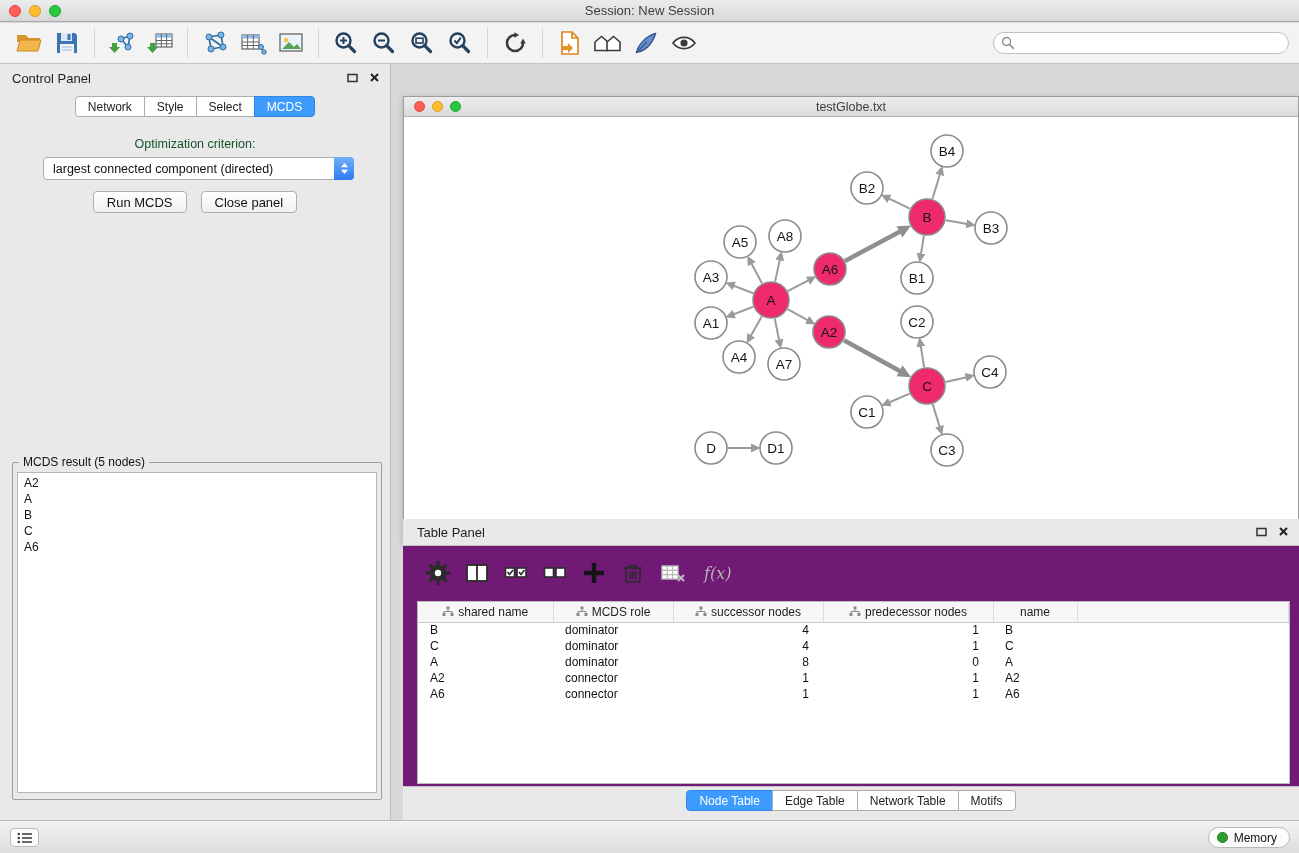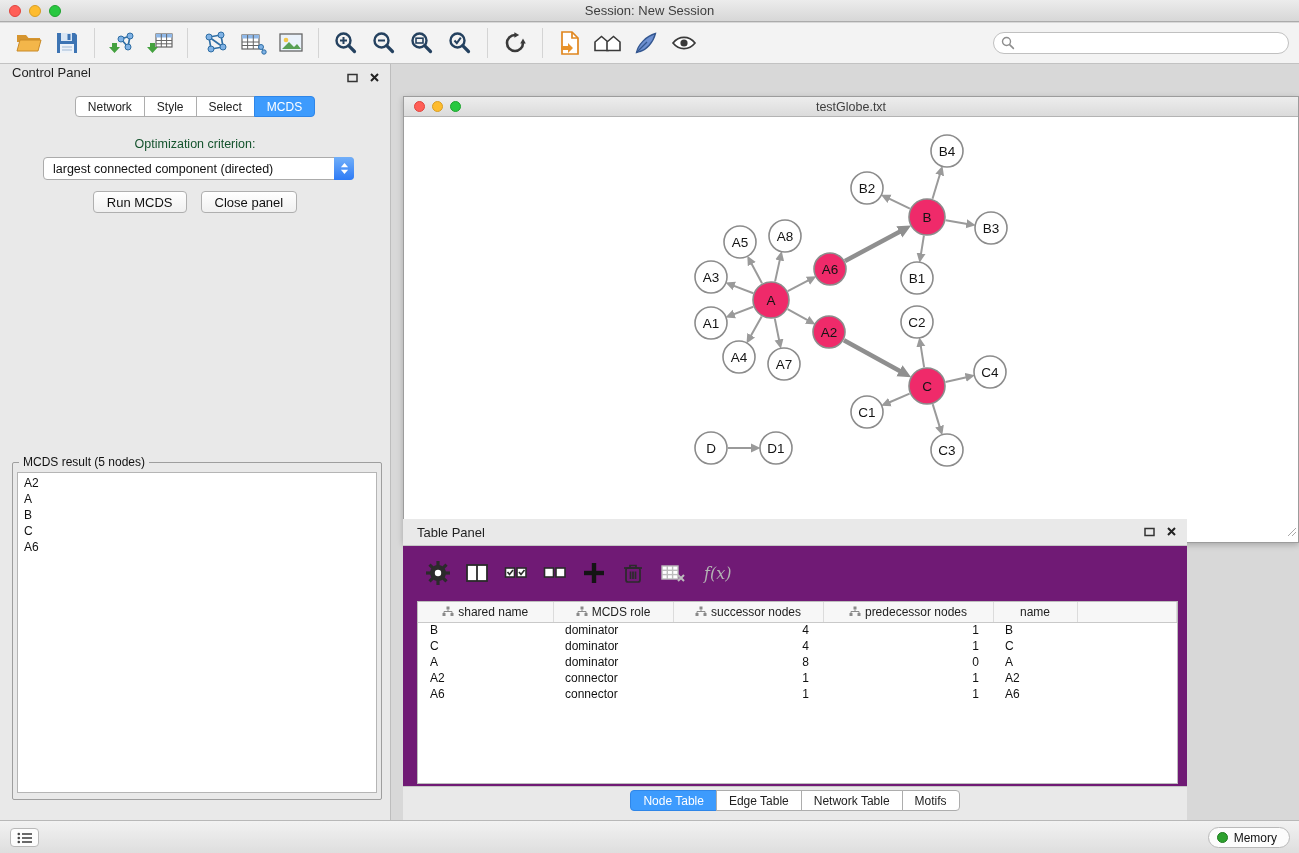--- a/index.html
+++ b/index.html
@@ -27,21 +27,21 @@
   .search { margin-left:auto; position:relative; width:296px; height:22px; flex:0 0 auto; }
   .search input { width:100%; height:100%; border:1px solid #C0C0C0; border-radius:11px;
                   padding:0 10px 0 26px; font-size:12px; background:#FFF; outline:none;
                   font-family:"Liberation Sans",sans-serif; }
   .search svg { position:absolute; left:8px; top:4px; }
 
   
   .control-panel { position:absolute; left:0; top:64px; width:391px; bottom:33px;
                    background:#E9E9E9; border-right:1px solid #BDBDBD; }
   .panel-header { position:relative; height:28px; }
-  .panel-title { position:absolute; left:12px; top:1px; font-size:13px; color:#1F1F1F; }
+  .panel-title { position:absolute; left:12px; top:7px; font-size:13px; color:#1F1F1F; }
   .panel-controls { position:absolute; right:10px; top:8px; display:flex; gap:11px; align-items:center; }
   .panel-controls span { display:flex; }
 
   .cp-tabs { position:absolute; top:32px; left:0; right:0; display:flex; justify-content:center; }
   .seg { height:21px; line-height:20px; padding:0 12px; font-size:12px; background:#FFF;
          border:1px solid #ADADAD; margin-left:-1px; color:#222; cursor:default; }
   .seg:first-child { border-radius:4px 0 0 4px; margin-left:0; }
   .seg:last-child { border-radius:0 4px 4px 0; }
   .seg.active { background:#3D9BFD; border-color:#2F86E8; color:#FFF; }
 
@@ -69,21 +69,21 @@
                 border:1px solid #9C9C9C; box-shadow:0 2px 6px rgba(0,0,0,0.22);margin-top:31px; }
   .net-titlebar { position:relative; height:20px; background:linear-gradient(#EDEDED,#DBDBDB);
                   border-bottom:1px solid #B3B3B3; }
   .net-traffic { position:absolute; left:10px; top:4px; display:flex; gap:7px; }
   .net-title { text-align:center; line-height:20px; font-size:12.5px; color:#3E3E3E; }
   .net-canvas { position:relative; width:894px; height:425px; background:#FFF; }
   .net-canvas svg.graph { position:absolute; left:0; top:0; }
   .resize-grip { position:absolute; right:1px; bottom:1px; }
 
   
-  .table-panel { position:absolute; left:403px; top:519px; width:784px; height:301px; background:#E9E9E9; }
+  .table-panel { position:absolute; left:403px; top:519px; width:896px; height:301px; background:#E9E9E9; }
   .tp-content { position:absolute; left:0; right:0; top:26px; height:242px; background:#701a75;
                 border-top:1px solid #C6C6C6; border-bottom:1px solid #C6C6C6; }
   .tp-toolbar { display:flex; align-items:center; gap:13px; padding:14px 0 0 22px; }
   .tp-icon { display:flex; align-items:center; justify-content:center; background:none; border:none; cursor:default; }
   .fx { font-family:"DejaVu Serif",serif; font-style:italic; font-size:16px; color:#B3B3B3; padding-left:4px; }
   .table-viewport { position:absolute; left:14px; right:9px; top:55px; bottom:2px;
                     border:1px solid #BDBDBD; background:#FFF; overflow:hidden; }
   table.node-table { border-collapse:collapse; width:100%; table-layout:fixed; font-size:12px; }
   .node-table thead th { height:20px; background:#F7F7F7; border-right:1px solid #DCDCDC;
                          border-bottom:1px solid #C9C9C9; font-weight:normal; font-size:12px;

